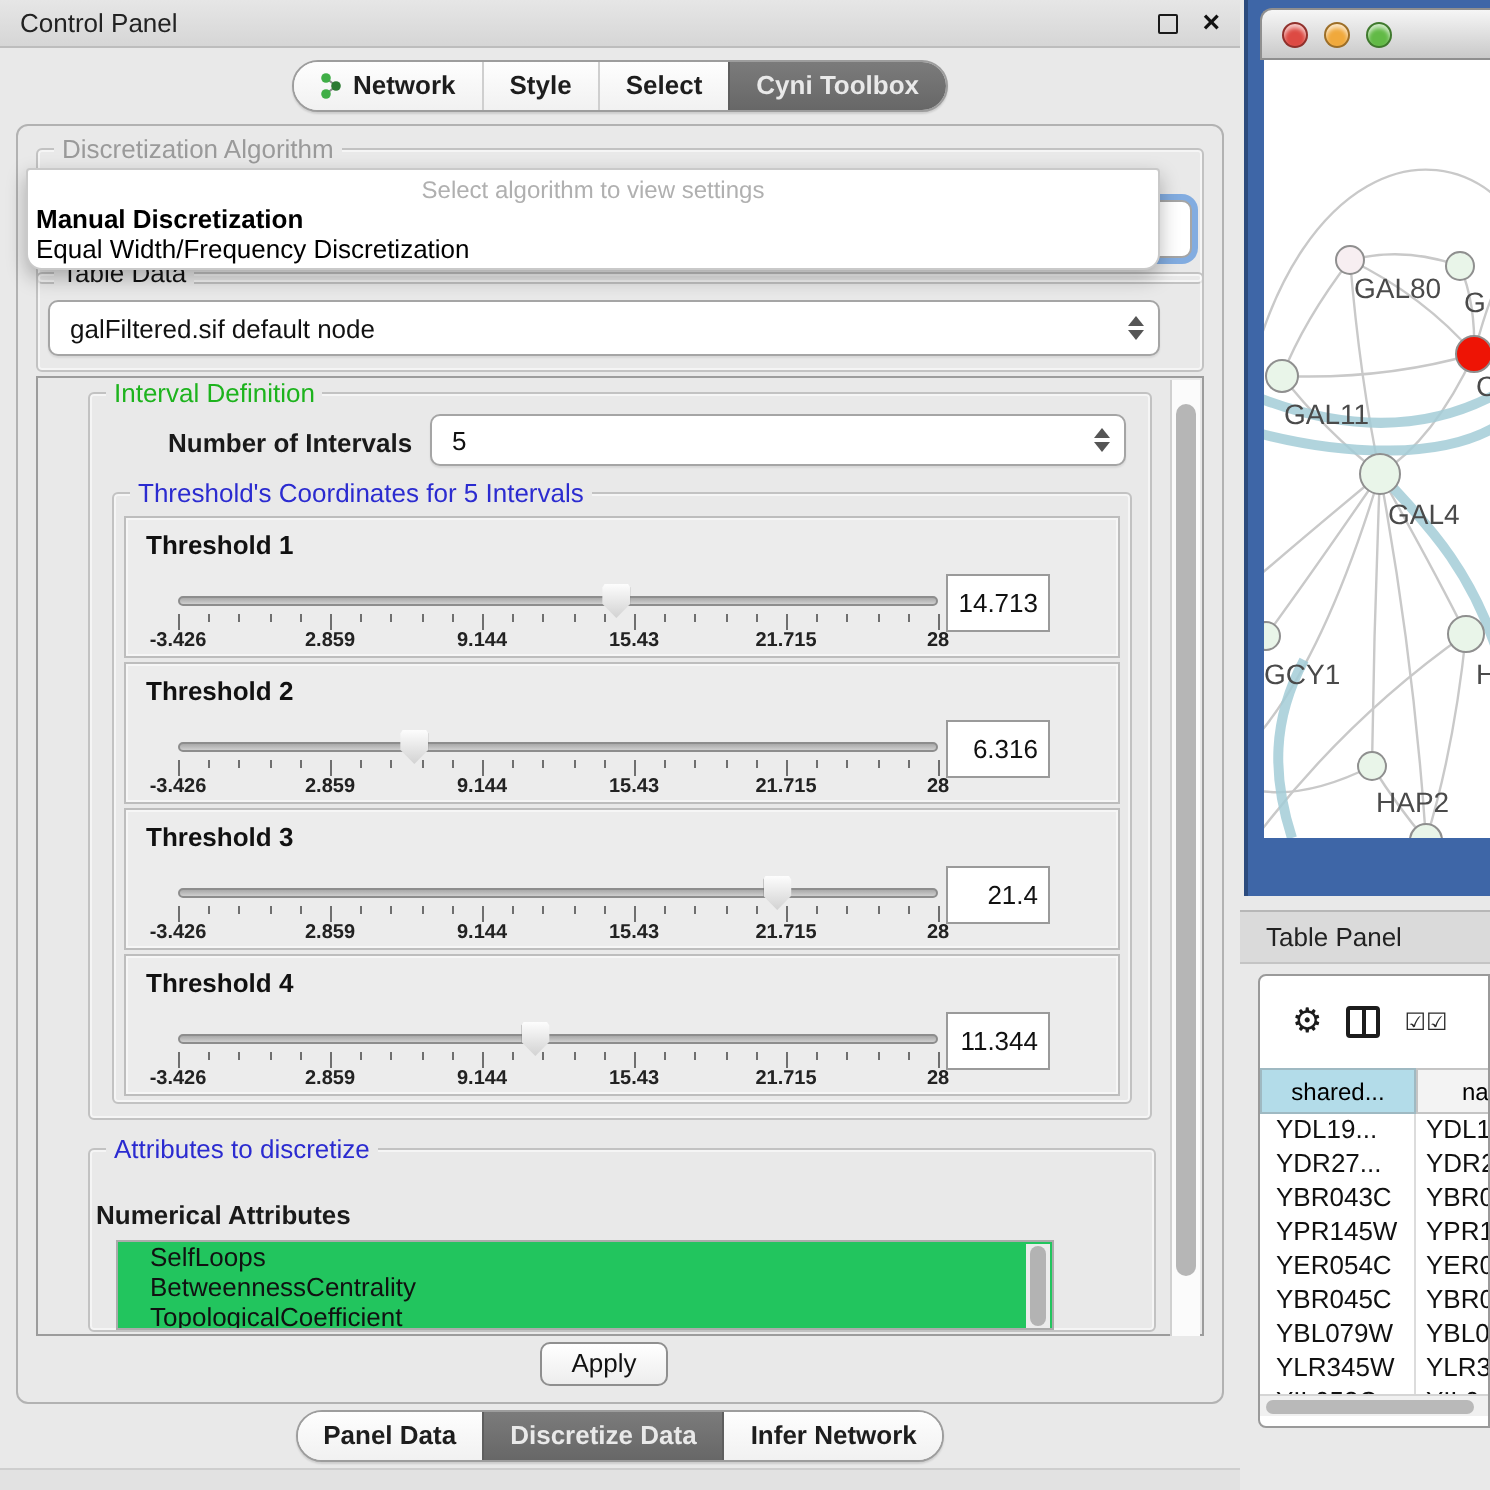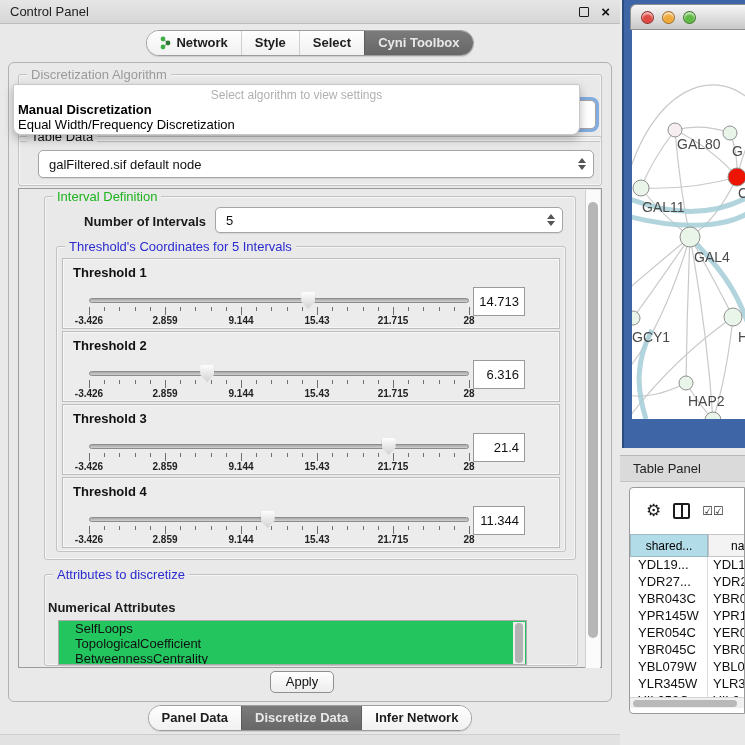--- a/index.html
+++ b/index.html
@@ -64,21 +64,21 @@
   .main-scroll { position:absolute; left:18px; top:188px; width:584px; height:480px;
     border:1px solid #9c9c9c; background:#e9e9e9; }
   .vscroll { position:absolute; right:1px; top:1px; width:15px; height:478px;
     background:#fbfbfb; border-left:1px solid #d0d0d0; }
   .vscroll .thumb { position:absolute; left:2px; top:12px; width:10px; height:436px;
     background:#b6b6b6; border-radius:6px; }
 
   .g-interval { left:44px; top:196px; width:532px; height:364px; }
   .num-label { position:absolute; left:84px; top:214px; font-size:13px; font-weight:bold; }
   .c-num { left:215px; top:207px; width:348px; height:26px; }
-  .c-table { left:38px; top:150px; width:556px; height:28px; }
+  .c-table { left:24px; top:150px; width:556px; height:28px; }
   .g-thresh { left:56px; top:246px; width:510px; height:306px; }
 
   .tpanel { position:absolute; left:62px; width:498px; height:71px;
     border:1px solid #bdbdbd; background:#ececec; box-shadow:inset 0 0 0 1px rgba(255,255,255,.5); }
   .tpanel .tlabel { position:absolute; left:10px; top:6px; font-size:13px; font-weight:bold; color:#111; }
   .track { position:absolute; left:26px; top:39px; width:380px; height:5px; border-radius:3px;
     background:linear-gradient(#a9a9a9,#cfcfcf); border:1px solid #8d8d8d; }
   .thumbpt { position:absolute; top:-7px; width:14px; height:17px;
     background:linear-gradient(#fdfdfd,#d2d2d2);
     clip-path:polygon(8% 0%, 92% 0%, 100% 10%, 100% 58%, 50% 100%, 0% 58%, 0% 10%);
@@ -396,22 +396,22 @@
     </div>
   </div>
 
 <div class="group g-attr">
   <span class="legend blue">Attributes to discretize</span>
 </div>
 <div class="attr-sub">Numerical Attributes</div>
 <div class="attr-list">
   <div id="attr-items">
       <div class="it">SelfLoops</div>
+      <div class="it">BetweennessCentrality</div>
       <div class="it">TopologicalCoefficient</div>
-      <div class="it">BetweennessCentrality</div>
     </div>
   <div class="sb">
       <div class="thumb"></div>
     </div>
 </div>
 
 <div class="apply-btn">Apply</div>
 
 <div class="bottom-tabs">
   <div class="seg" id="bottom-tab-group">

